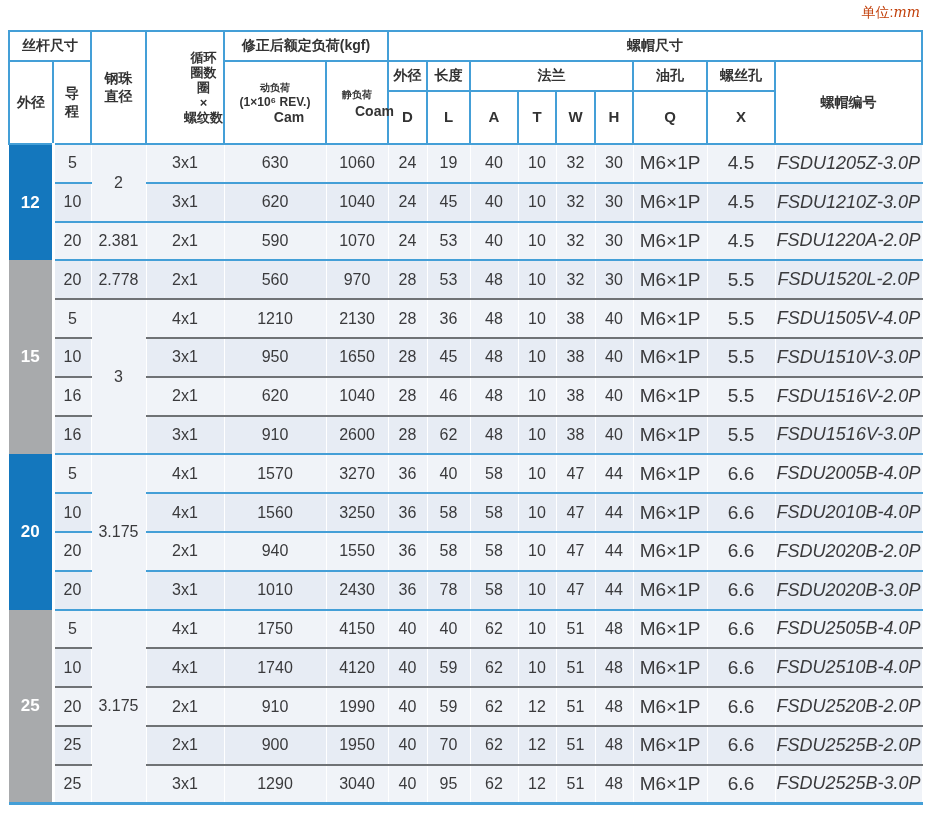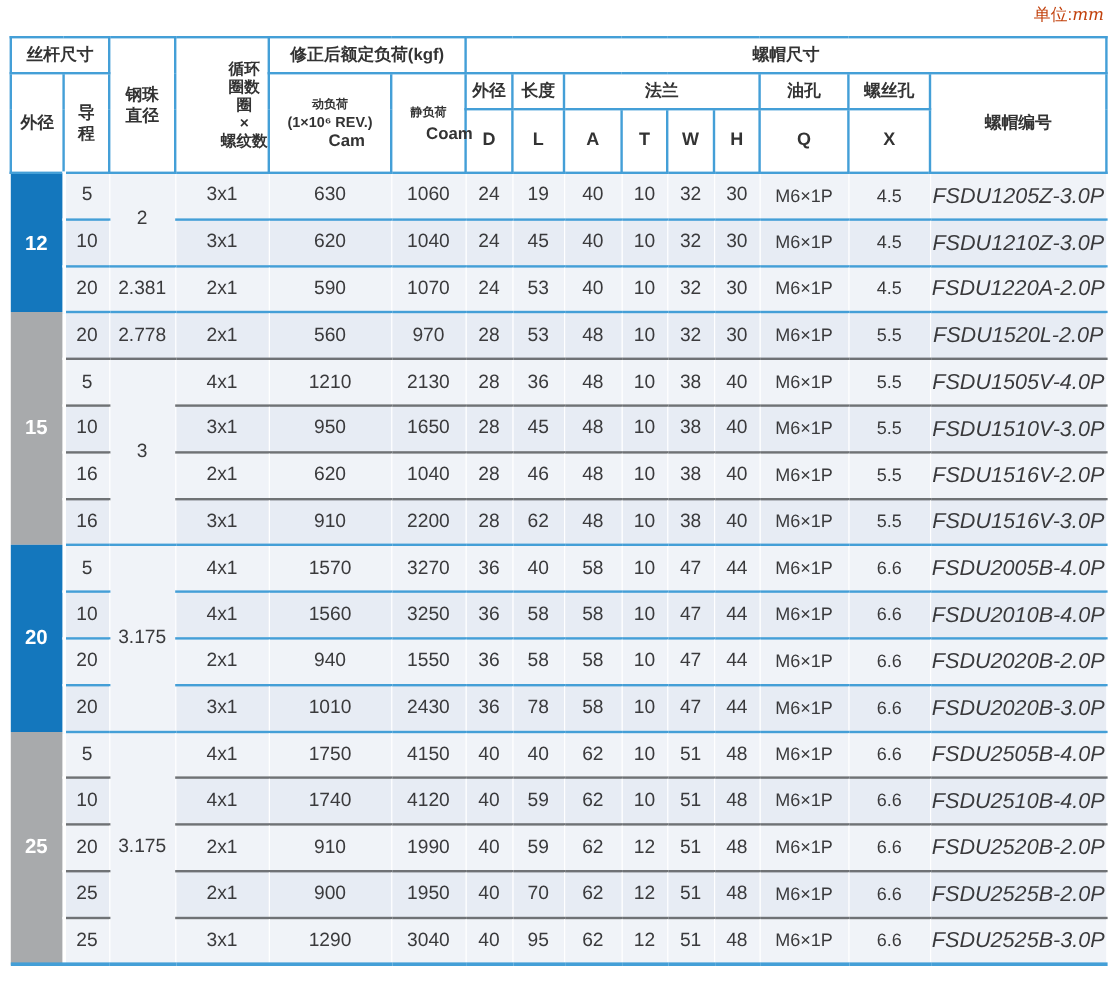--- a/index.html
+++ b/index.html
@@ -52,21 +52,21 @@
   tbody td.sep-blue{border-bottom:2px solid var(--line-blue);}
   tbody td.sep-gray{border-bottom:2px solid var(--line-gray);}
   tbody td.sep-last{border-bottom:3px solid var(--line-blue);}
   tbody td.group-cell{
     color:#fff;font-weight:bold;font-size:17px;
     border-left:none;border-right:3px solid #fff;border-bottom:none;
   }
   tbody td.group-cell.tone-blue{background:var(--accent-blue);}
   tbody td.group-cell.tone-gray{background:var(--label-gray);}
   tbody td.group-cell.group-last{border-bottom:3px solid var(--line-blue);}
-  tbody td.c-q, tbody td.c-x{font-size:15px;}
+  tbody td.c-q, tbody td.c-x{font-size:19px;}
   tbody td.c-part{font-size:18px;letter-spacing:0px;font-style:italic;}
 </style>
 </head>
 <body>
 
 <div class="canvas">
 
   <div class="unit-note">
     <span>单位:</span><span class="unit-val">mm</span>
   </div>
@@ -242,21 +242,21 @@
           <td class="c-dim sep-gray">38</td>
           <td class="c-dim sep-gray">40</td>
           <td class="c-q sep-gray">M6×1P</td>
           <td class="c-x sep-gray">5.5</td>
           <td class="c-part sep-gray">FSDU1516V-2.0P</td>
         </tr>
         <tr class="even">
           <td class="c-lead sep-blue">16</td>
           <td class="c-cir sep-blue">3x1</td>
           <td class="c-cam sep-blue">910</td>
-          <td class="c-coam sep-blue">2200</td>
+          <td class="c-coam sep-blue">2600</td>
           <td class="c-dim sep-blue">28</td>
           <td class="c-dim sep-blue">62</td>
           <td class="c-dim sep-blue">48</td>
           <td class="c-dim sep-blue">10</td>
           <td class="c-dim sep-blue">38</td>
           <td class="c-dim sep-blue">40</td>
           <td class="c-q sep-blue">M6×1P</td>
           <td class="c-x sep-blue">5.5</td>
           <td class="c-part sep-blue">FSDU1516V-3.0P</td>
         </tr>

